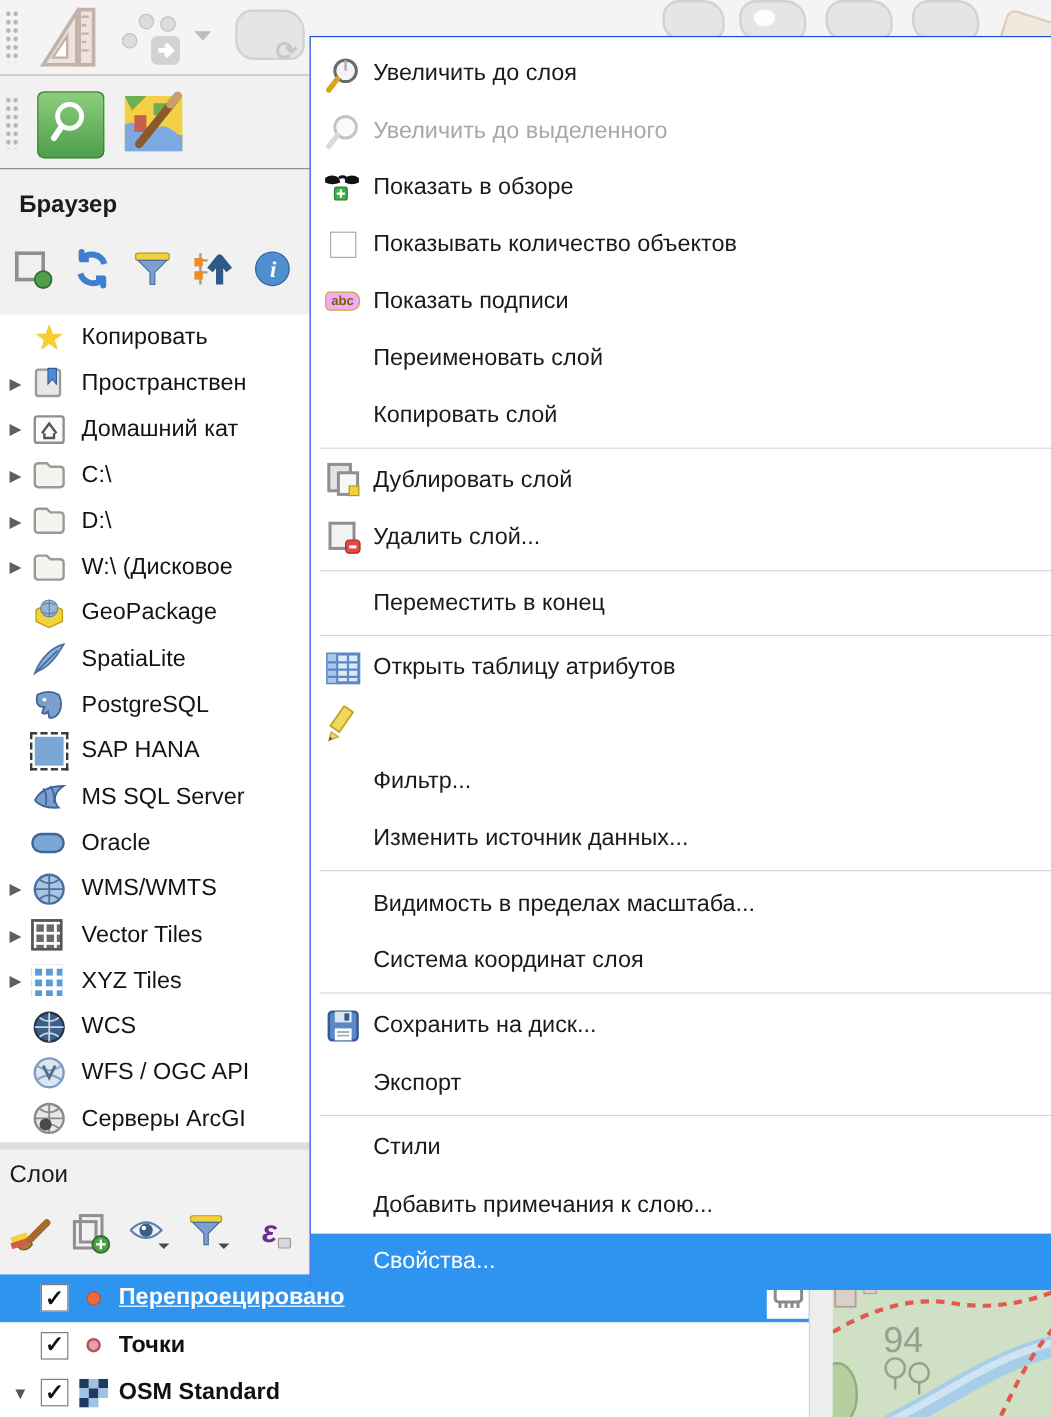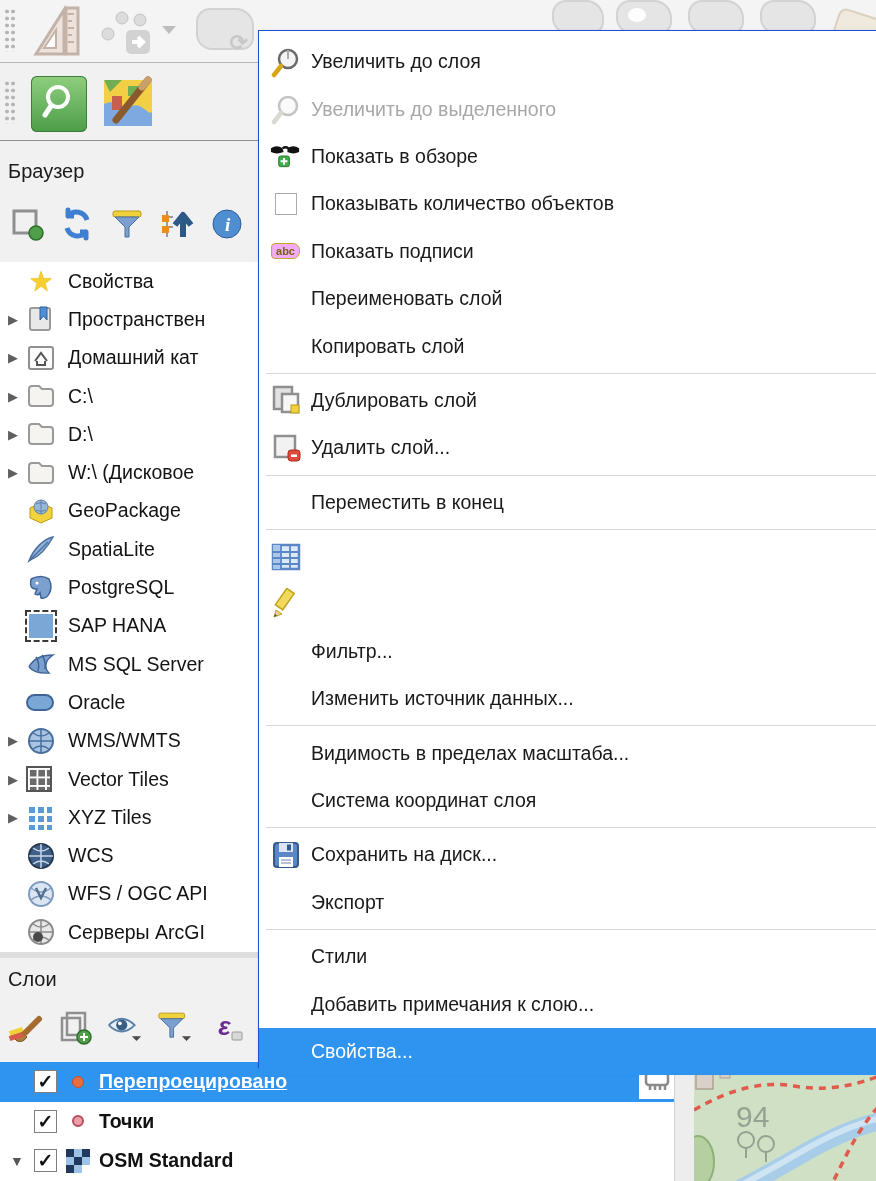--- a/index.html
+++ b/index.html
@@ -125,21 +125,21 @@
         <line x1="46" y1="4" x2="14" y2="44" stroke="#8a5a2c" stroke-width="7" stroke-linecap="round"></line>
         <line x1="46" y1="4" x2="40" y2="11" stroke="#c9a06c" stroke-width="7" stroke-linecap="round"></line>
       </svg>
     </span>
   </div>
 </div>
 
 <div class="panels"></div>
 <div class="panel-strip"></div>
 
-<div style="position:absolute;left:8px;top:160px;z-index:2;" class="panel-title">Браузер</div>
+<div style="position:absolute;left:16px;top:160px;z-index:2;font-weight:bold;" class="panel-title">Браузер</div>
 
 <div class="ptoolbar" style="left:8px; top:205px; z-index:2;">
   <span class="pt-ic">
     <svg width="34" height="34" viewBox="0 0 34 34">
       <rect x="4" y="4" width="22" height="22" fill="none" stroke="#8f8f8f" stroke-width="3"></rect>
       <circle cx="26" cy="26" r="7" fill="#4f9e49" stroke="#2f6e2d" stroke-width="1.5"></circle>
     </svg>
   </span>
   <span class="pt-ic">
     <svg width="34" height="34" viewBox="0 0 34 34">
@@ -166,21 +166,21 @@
       <circle cx="17" cy="17" r="14" fill="#4f8fd1" stroke="#2f5f9a"></circle>
       <text x="15" y="24" font-size="19" font-style="italic" font-weight="bold" fill="#ffffff" font-family="Liberation Serif, serif">i</text>
     </svg>
   </span>
 </div>
 
 <div class="tree" style="top:262px; height:690px;">
   <div class="trow">
     <span class="texp"></span>
     <span class="tico" style="font-size:28px;color:#f6cf2e;text-shadow:0 0 1px #c79b00;">★</span>
-    <span class="tlabel">Свойства</span>
+    <span class="tlabel">Копировать</span>
   </div>
   <div class="trow">
     <span class="texp">▶</span>
     <span class="tico">
       <svg width="28" height="28" viewBox="0 0 28 28">
         <rect x="3" y="3" width="20" height="22" rx="2" fill="#e8e8e8" stroke="#9a9a9a" stroke-width="2"></rect>
         <path d="M13 2 h7 v13 l-3.5 -4 l-3.5 4 Z" fill="#4f8fd1" stroke="#2f5f9a"></path>
       </svg>
     </span>
     <span class="tlabel">Пространствен</span>
@@ -540,20 +540,21 @@
   <div class="msep"></div>
 
   <div class="mi">
     <span class="mico">
       <svg width="32" height="32" viewBox="0 0 32 32">
         <rect x="3" y="4" width="26" height="24" fill="#dcE9f7" stroke="#5b87c5" stroke-width="2.5"></rect>
         <rect x="3" y="4" width="8" height="24" fill="#a9c8e8"></rect>
         <path d="M11 4 v24 M20 4 v24 M3 11 h26 M3 17 h26 M3 23 h26" stroke="#5b87c5" stroke-width="1.8"></path>
       </svg>
     </span>
+    <span>Открыть таблицу атрибутов</span>
   </div>
 
   <div class="mi">
     <span class="mico">
       <svg width="32" height="32" viewBox="0 0 32 32">
         <rect x="10" y="2" width="9" height="20" fill="#f0d95c" stroke="#c2a31e" stroke-width="1.5" transform="rotate(35 16 12)"></rect>
         <path d="M6 22 L12 26 L4 29 Z" fill="#e8cfa0" stroke="#c2a31e"></path>
         <path d="M5 26 L7 27.5 L4 29 Z" fill="#4a4a4a"></path>
       </svg>
     </span>

